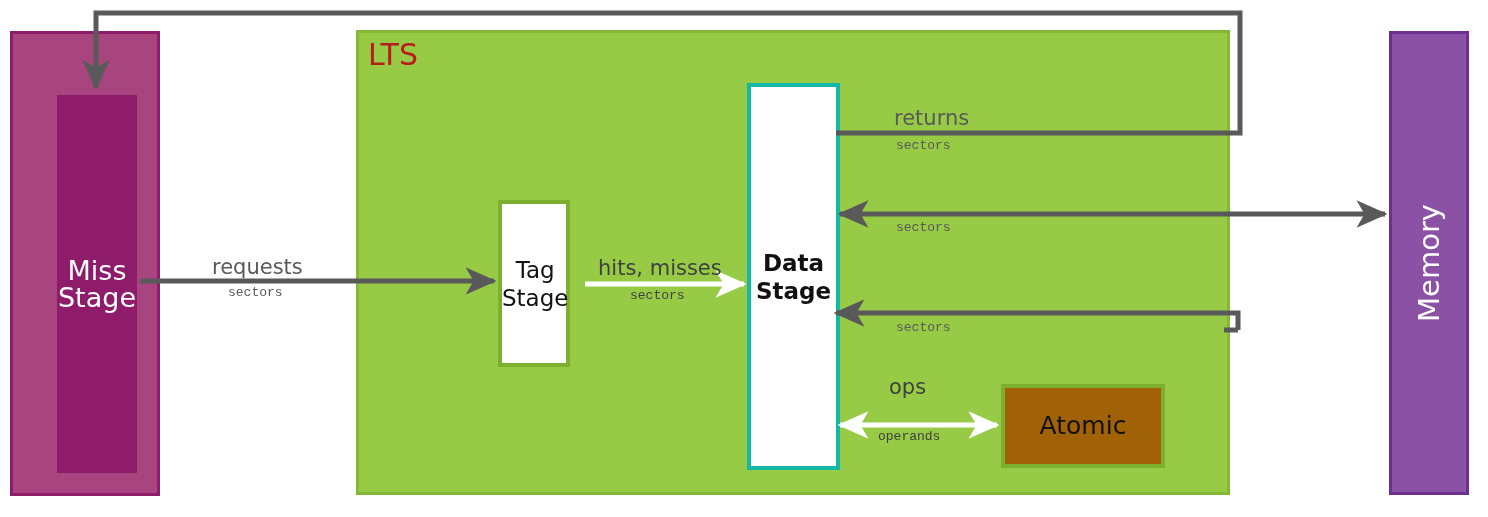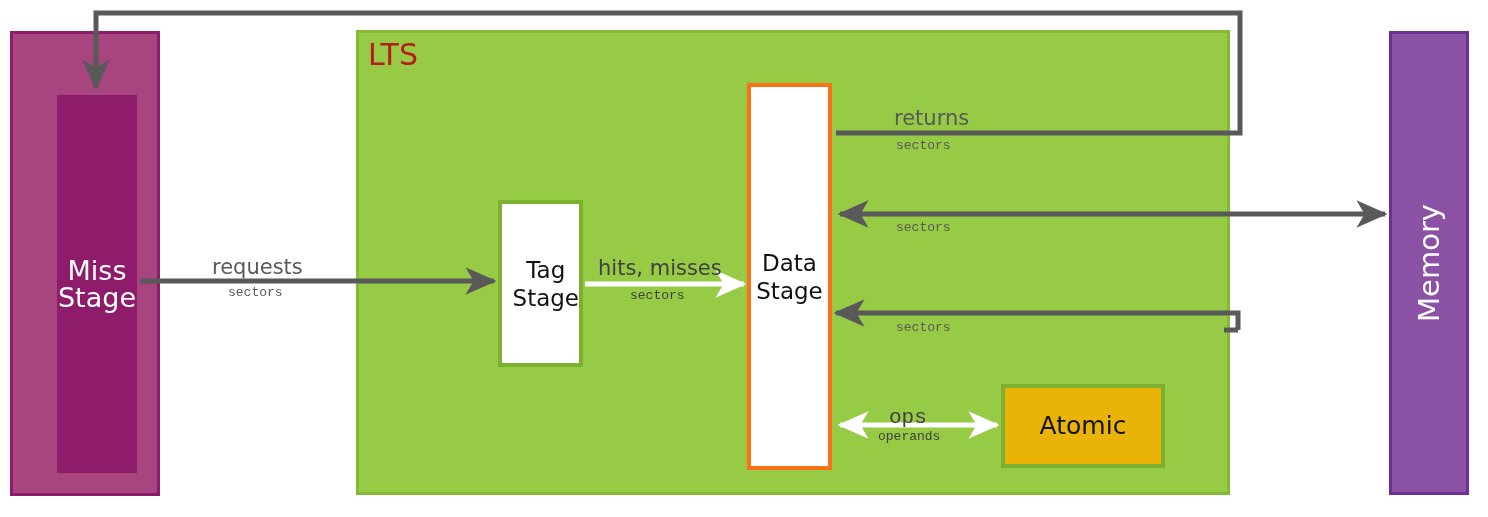--- a/index.html
+++ b/index.html
@@ -68,52 +68,53 @@
   }
   .lts-label {
     position: absolute;
     left: 368px; top: 38px;
     color: #b91c1c;
     font-size: 30px;
     line-height: 34px;
     white-space: nowrap;
   }
   .tag-stage {
-    left: 498px; top: 200px; width: 85px; height: 167px;
+    left: 498px; top: 200px; width: 72px; height: 167px;
     background: #ffffff;
     border: 4px solid #7CB02E;
     display: flex;
     align-items: center;
-    justify-content: flex-end;
+    justify-content: flex-start;
   }
   .tag-stage-label {
     color: #111111;
     font-size: 23px;
     line-height: 28px;
     text-align: center;
     white-space: pre-line;
   }
   .data-stage {
-    left: 747px; top: 83px; width: 85px; height: 387px;
-    background: #ffffff;
-    border: 4px solid #f97316;
-    display: flex;
-    align-items: center;
-    justify-content: center;
+    left: 747px; top: 83px; width: 93px; height: 387px;
+    background: #ffffff;
+    border: 4px solid #14b8a6;
+    display: flex;
+    align-items: center;
+    justify-content: center;
+    font-weight: bold;
   }
   .data-stage-label {
     color: #111111;
     font-size: 23px;
     line-height: 28px;
     text-align: center;
     white-space: pre-line;
   }
   .atomic {
     left: 1001px; top: 384px; width: 164px; height: 84px;
-    background: #eab308;
+    background: #a16207;
     border: 4px solid #7CB02E;
     display: flex;
     align-items: center;
     justify-content: center;
   }
   .atomic-label {
     color: #111111;
     font-size: 25px;
     line-height: 28px;
     text-align: center;
@@ -215,16 +216,16 @@
   <div class="edge-label edge-main white-text" style="left:598px; top:256px;">hits, misses</div>
   <div class="edge-label edge-sub white-text" style="left:630px; top:288px;">sectors</div>
 
   <div class="edge-label edge-main gray-text" style="left:894px; top:106px;text-align:right;">returns</div>
   <div class="edge-label edge-sub gray-text" style="left:896px; top:138px;">sectors</div>
 
   <div class="edge-label edge-sub gray-text" style="left:896px; top:220px;">sectors</div>
 
   <div class="edge-label edge-sub gray-text" style="left:896px; top:320px;">sectors</div>
 
-  <div class="edge-label edge-main white-text" style="left:889px; top:406px;font-family:Liberation Mono, monospace;">ops</div>
+  <div class="edge-label edge-main white-text" style="left:889px; top:375px;">ops</div>
   <div class="edge-label edge-sub white-text" style="left:878px; top:429px;">operands</div>
 
 </div>
 
 </body></html>

